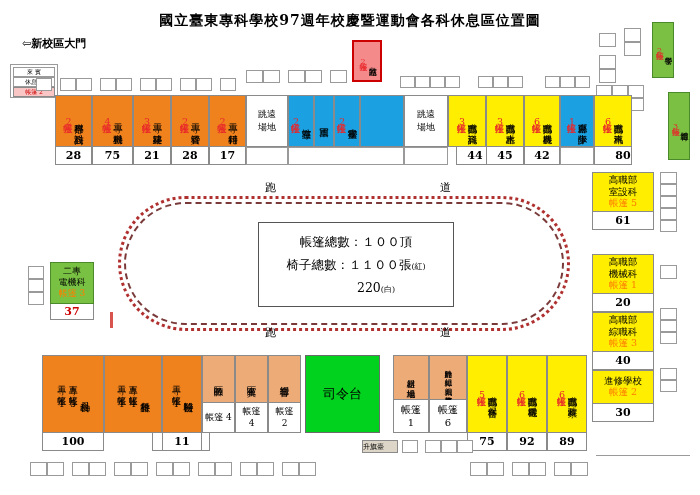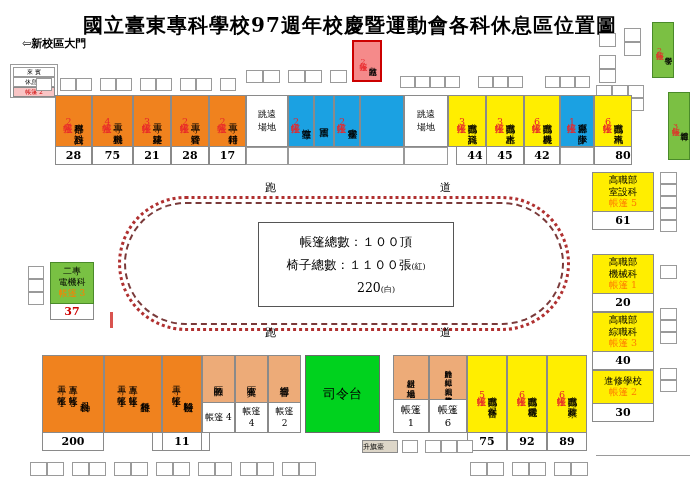--- a/index.html
+++ b/index.html
@@ -5,21 +5,21 @@
   html,body{margin:0;padding:0;}
   body{
     width:700px;height:495px;background:#ffffff;
     font-family:"DejaVu Sans","Liberation Sans",sans-serif;
     position:relative;overflow:hidden;color:#000;
   }
   .abs{position:absolute;box-sizing:border-box;}
   
   #title{
     top:12px;left:0;width:700px;text-align:center;
-    font-size:20px;font-weight:bold;letter-spacing:1px;
+    font-size:14px;font-weight:bold;letter-spacing:1px;
     font-family:"DejaVu Serif","Liberation Serif",serif;
   }
   #gate{top:36px;left:22px;font-size:11px;font-weight:bold;
     font-family:"DejaVu Serif","Liberation Serif",serif;}
   
   .cell{border:1px solid #8a8a8a;background:#fff;}
   .plain{border:1px solid #9a9a9a;background:#fff;}
   .vtext{
     writing-mode:vertical-rl;text-orientation:upright;
     white-space:nowrap;line-height:1.05;
@@ -304,21 +304,21 @@
 </div>
 <div class="abs num" style="left:592px;top:404px;width:62px;height:18px;">30</div>
 <div class="abs plain" style="left:660px;top:368px;width:17px;height:12px;"></div>
 <div class="abs plain" style="left:660px;top:380px;width:17px;height:12px;"></div>
 
 <div class="abs org" style="left:42px;top:355px;width:62px;height:78px;border:1px solid #8a8a8a;display:flex;flex-direction:row-reverse;align-items:center;justify-content:center;gap:2px;">
   <span class="vtext" style="font-size:10px;">食品科</span>
   <span class="vtext" style="font-size:9px;"><span>五專</span> <span>帳篷 5</span></span>
   <span class="vtext" style="font-size:9px;"><span>二專</span> <span>帳篷 1</span></span>
 </div>
-<div class="abs num" style="left:42px;top:433px;width:62px;height:18px;">200</div>
+<div class="abs num" style="left:42px;top:433px;width:62px;height:18px;">100</div>
 
 <div class="abs org" style="left:104px;top:355px;width:58px;height:78px;border:1px solid #8a8a8a;display:flex;flex-direction:row-reverse;align-items:center;justify-content:center;gap:2px;">
   <span class="vtext" style="font-size:10px;">餐旅科</span>
   <span class="vtext" style="font-size:9px;"><span>五專</span> <span>帳篷 4</span></span>
   <span class="vtext" style="font-size:9px;"><span>二專</span> <span>帳篷 1</span></span>
 </div>
 <div class="abs num" style="left:104px;top:433px;width:58px;height:18px;margin-left:48px;">79</div>
 
 <div class="abs org" style="left:162px;top:355px;width:40px;height:78px;border:1px solid #8a8a8a;display:flex;flex-direction:row-reverse;align-items:center;justify-content:center;gap:2px;">
   <span class="vtext" style="font-size:10px;">醫檢科</span>

